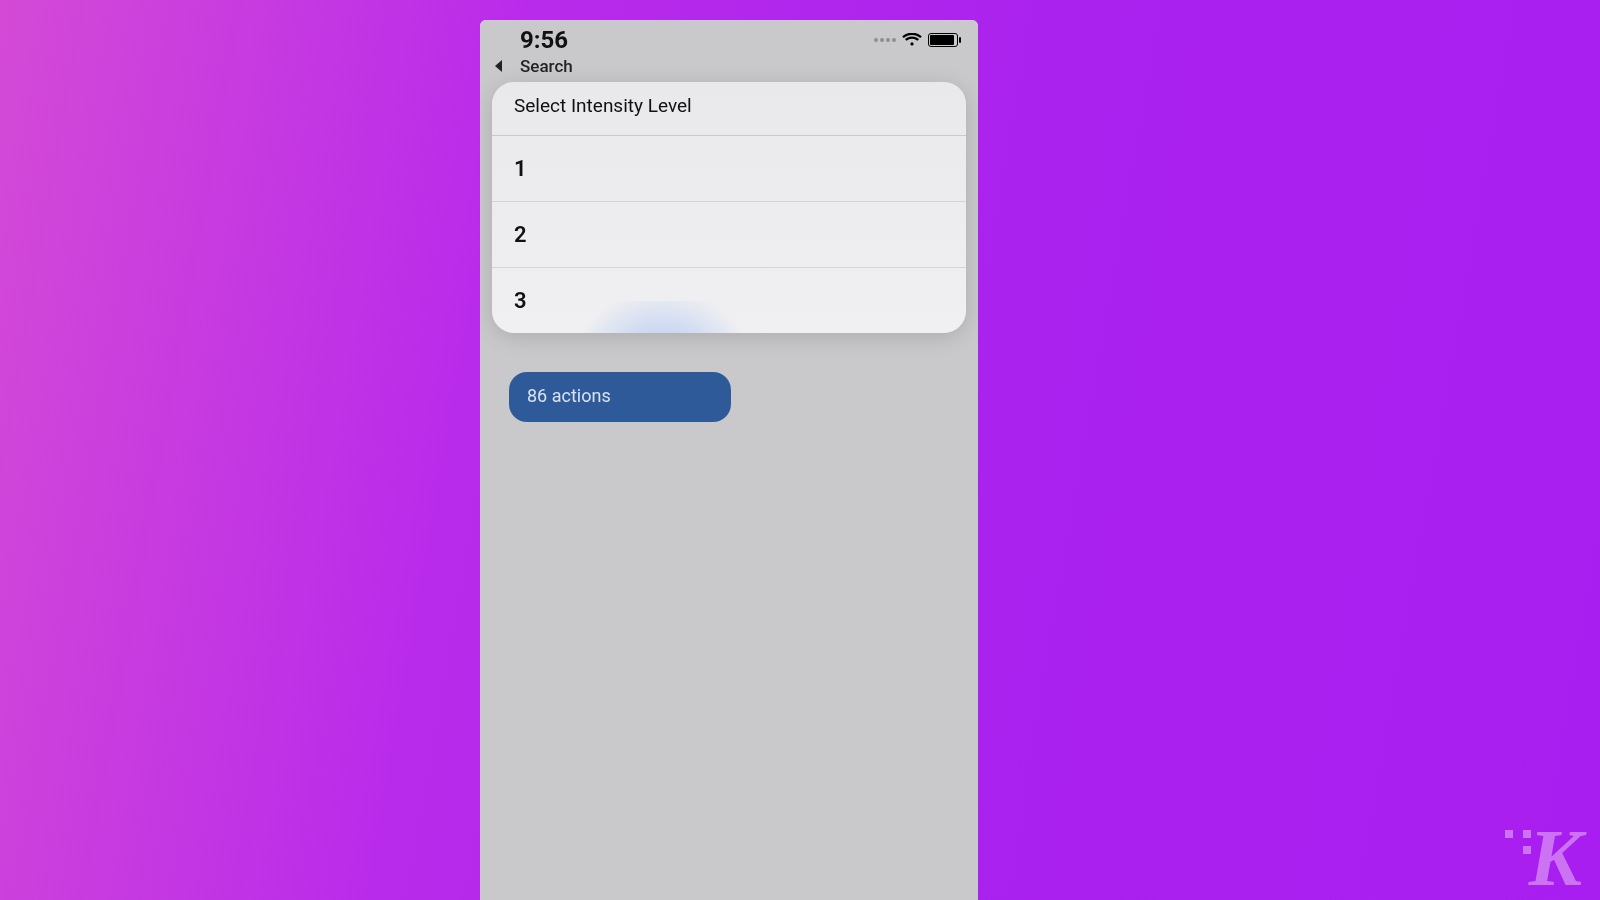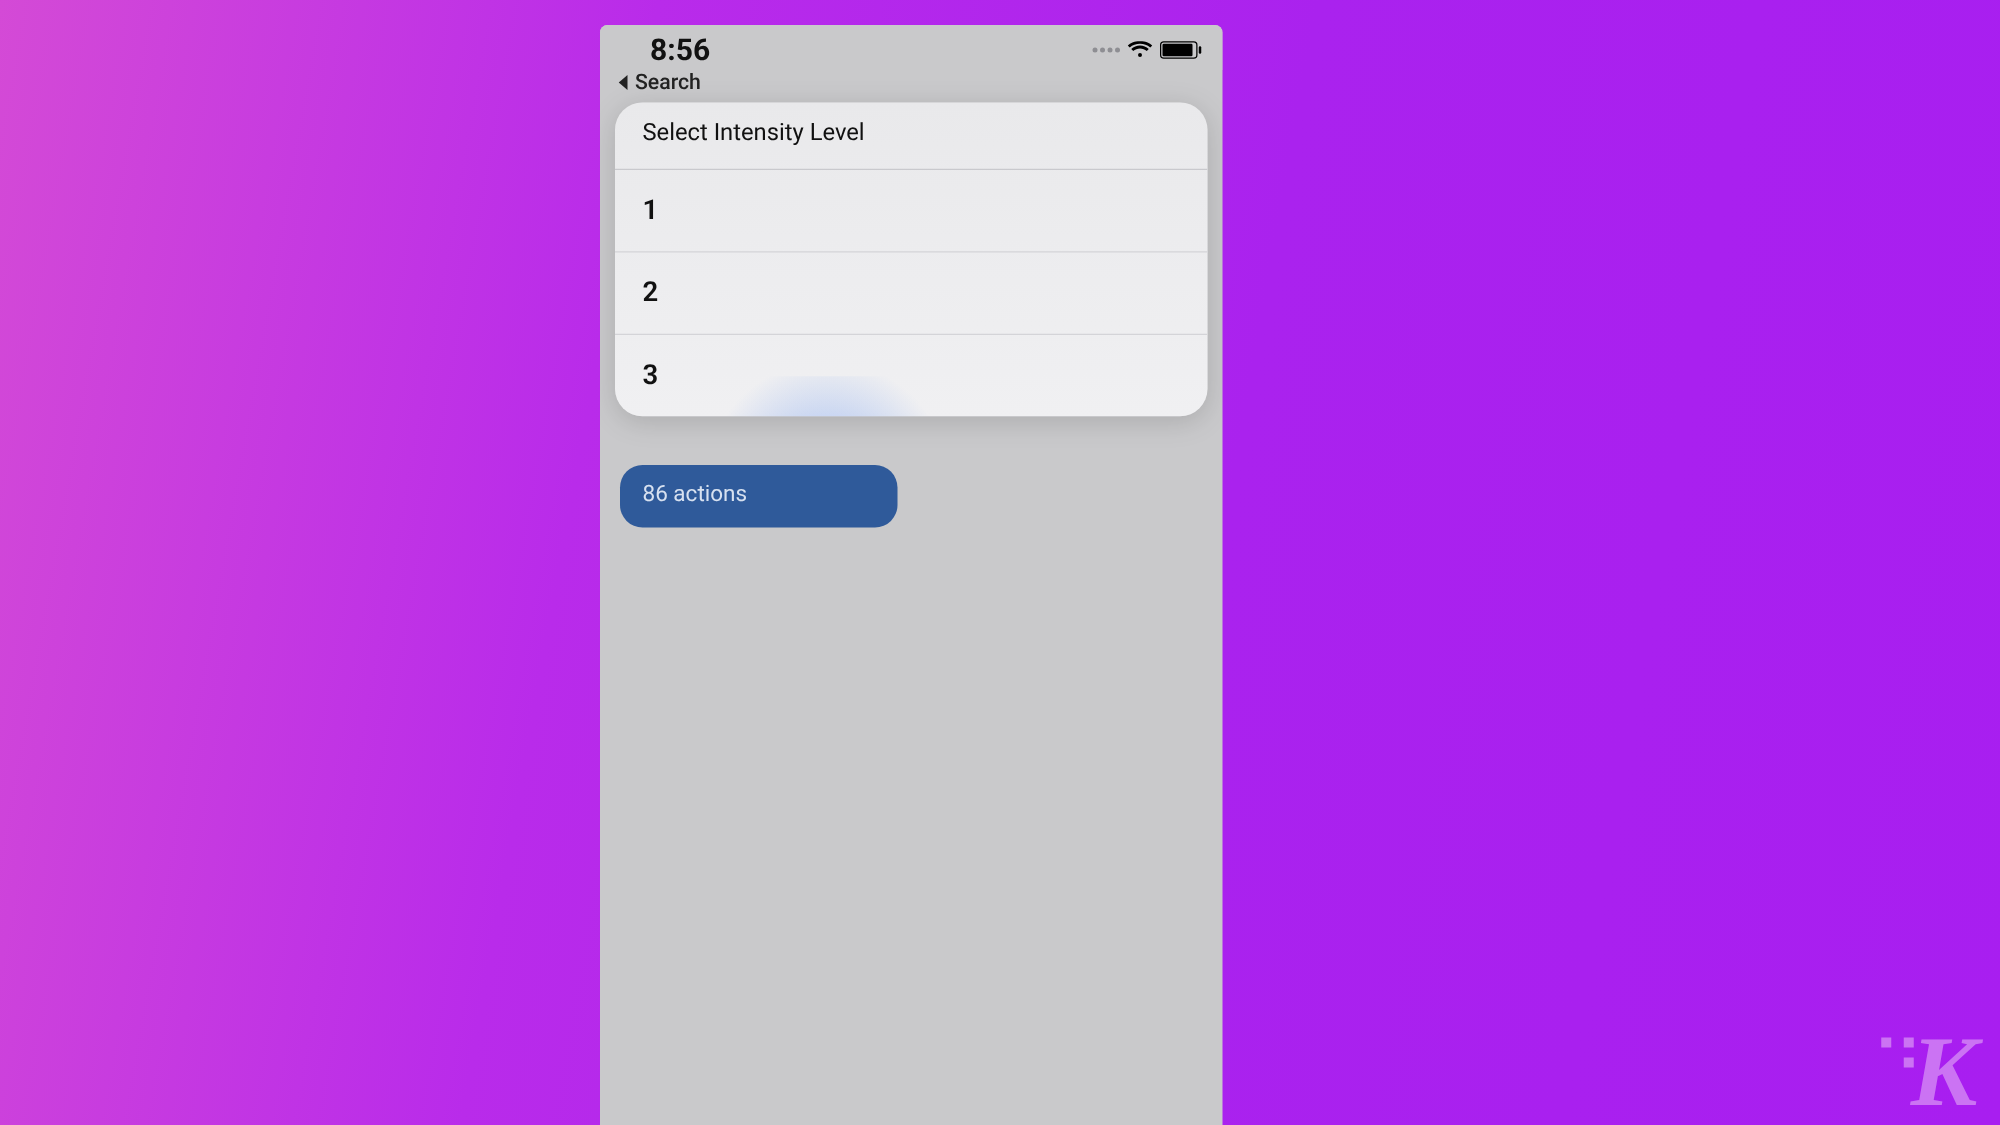--- a/index.html
+++ b/index.html
@@ -27,27 +27,27 @@
   .sb-right { display:flex; align-items:center; gap:6px; }
   .dots { display:flex; gap:2px; align-items:center; }
   .dots span { width:4px; height:4px; border-radius:50%; background:#8e8e93; }
   .wifi svg { display:block; }
   .battery {
     width:30px; height:14px; border:1.5px solid #000; border-radius:3px; position:relative;
   }
   .battery:after { content:""; position:absolute; right:-4px; top:3px; width:2.5px; height:6px; background:#000; border-radius:1px;}
   .battery .fill { position:absolute; left:1px; top:1px; bottom:1px; width:24px; background:#000; border-radius:1px;}
   .breadcrumb {
-    display:flex; align-items:center; gap:4px;
+    display:flex; align-items:center; gap:16px;
     padding: 0 14px 6px 14px; color:#222; font-size:17px; font-weight:500;
   }
   .breadcrumb svg { display:block; }
   .screen-body { position:relative; width:100%; height:calc(100% - 70px); }
   .shortcut-card {
-    position:absolute; left:16px; top:290px;
+    position:absolute; left:29px; top:290px;
     width:222px; height:50px;
     background:#2f5a9a; border-radius:18px;
     color:#d7e1f0; font-size:18px;
     display:flex; align-items:center; padding:0 18px 4px 18px;
   }
   .popup {
     position:absolute; left:12px; top:0px; right:12px;
     background:linear-gradient(180deg,#e9e9eb 0%, #f0f0f2 100%);
     border-radius:22px;
     box-shadow: 0 4px 22px rgba(0,0,0,0.15);
@@ -87,21 +87,21 @@
   .wm-dots span:nth-child(3){ opacity:0;}
   .wm-k { font-size:80px; font-weight:800; font-style:italic; color:#e9b9f7; font-family: Georgia, 'Times New Roman', serif; line-height:0.8;}
 </style>
 </head>
 <body>
 
 <div class="bg">
 
   <div class="phone">
     <div class="statusbar">
-      <div class="time">8:56</div>
+      <div class="time">9:56</div>
       <div class="sb-right">
         <div class="dots">
             <span></span>
             <span></span>
             <span></span>
             <span></span>
           </div>
         <span class="wifi">
           <svg width="20" height="14" viewBox="0 0 20 14">
               <path fill="#000" d="M10 12.5a1.6 1.6 0 100-3.2 1.6 1.6 0 000 3.2zM3 6.2C4.9 4.4 7.3 3.4 10 3.4s5.1 1 7 2.8l-1.6 1.6C13.9 6.5 12 5.8 10 5.8S6.1 6.5 4.6 7.8L3 6.2zM.2 3.4C2.9 1 6.3-.3 10-.3s7.1 1.3 9.8 3.7l-1.6 1.6C15.9 3 13.1 2 10 2S4.1 3 1.8 5L.2 3.4z"></path>

